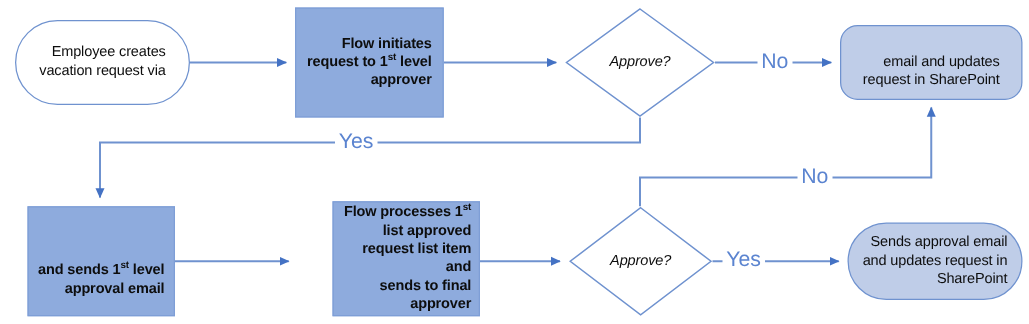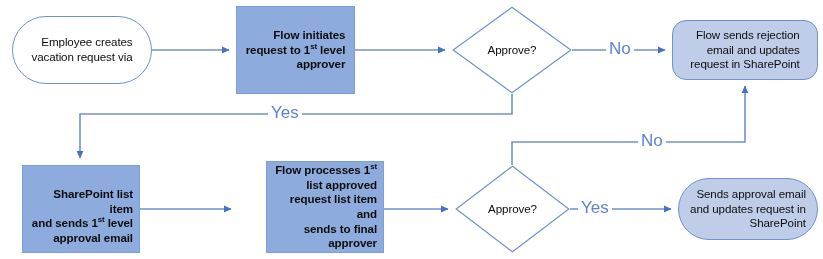--- a/index.html
+++ b/index.html
@@ -54,20 +54,21 @@
   .decision {
     background: transparent;
   }
   .decision svg {
     position: absolute;
     inset: 0;
   }
   .decision .txt {
     position: relative;
     z-index: 2;
+    font-style: italic;
   }
 
   
   #wires {
     position: absolute;
     left: 0; top: 0;
     width: 823px;
     height: 259px;
     z-index: 1;
   }
@@ -145,30 +146,30 @@
 
   <div class="node decision" style="left:452px; top:6px; width:120px; height:88px;">
     <svg viewBox="0 0 120 88" width="120" height="88">
       <polygon points="60,1.2 118.8,44 60,86.8 1.2,44" fill="#ffffff" stroke="#6f92cf" stroke-width="1.2"></polygon>
     </svg>
     <div class="txt">Approve?</div>
   </div>
 
   <div class="node term-fill rrect" style="left:672px; top:20px; width:146px; height:60px;">
     <div class="txt">
-      <span>Flow sends rejection</span><br>
+      <br>
       <span>email and updates</span><br>
       <span>request in SharePoint</span>
     </div>
   </div>
 
   <div class="node process" style="left:22px; top:165px; width:118px; height:88px;">
     <div class="txt">
       <br>
-      <span>SharePoint list item</span><br>
+      <br>
       and sends 1<sup>st</sup> level<br>
       <span>approval email</span>
     </div>
   </div>
 
   <div class="node process" style="left:238px; top:161px; width:118px; height:92px;margin-left:28px;">
     <div class="txt">
       Flow processes 1<sup>st</sup><br>
       <span>list approved</span><br>
       <span>request list item and</span><br>

